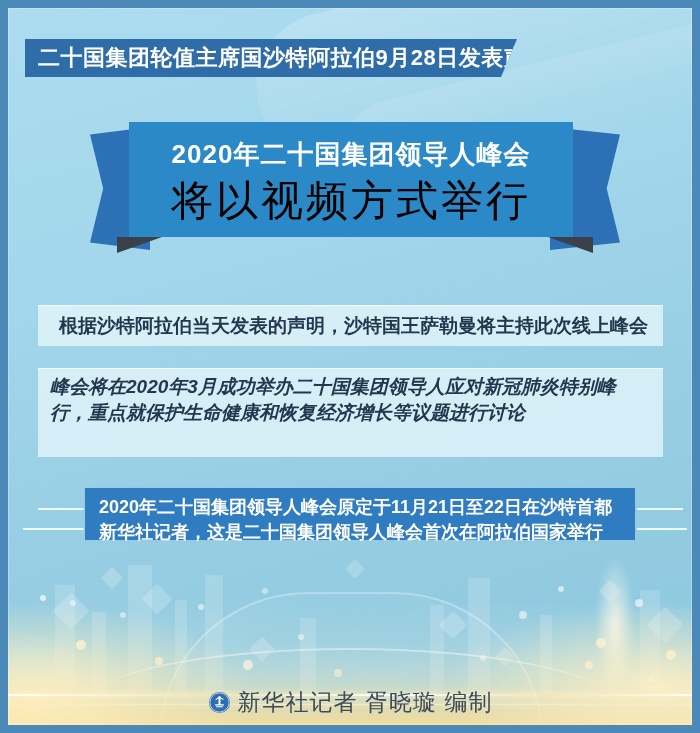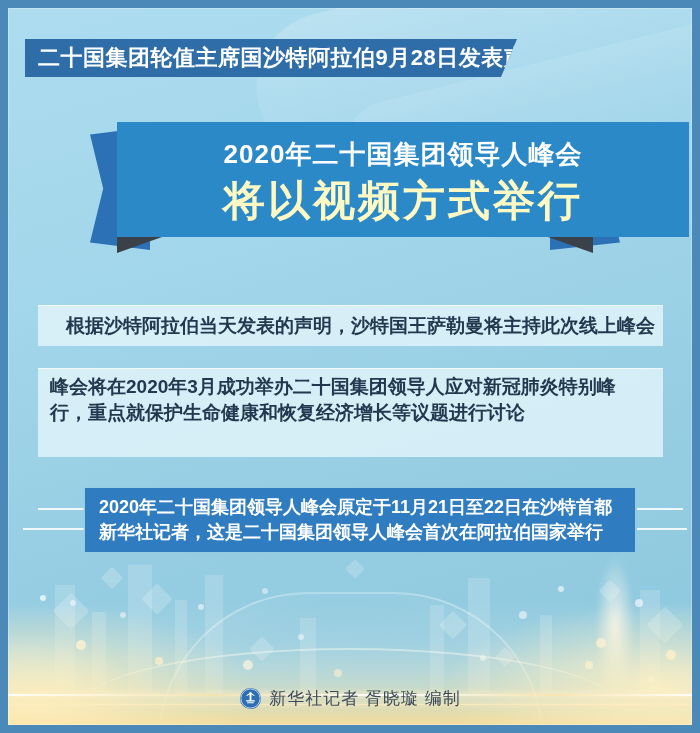--- a/index.html
+++ b/index.html
@@ -21,37 +21,37 @@
 
   
   .tail{ position:absolute; background:#2c70b6; z-index:1; }
   .tail-left{ left:90px; top:127px; width:60px; height:123px;
     clip-path:polygon(0 6%,100% 0,100% 100%,0 94%,22% 50%); }
   .tail-right{ left:550px; top:127px; width:70px; height:123px;
     clip-path:polygon(0 0,100% 6%,81% 50%,100% 94%,0 100%); }
   .fold{ position:absolute; width:45px; height:16px; background:#3b4149; top:237px; z-index:2; }
   .fold-left{ left:117px; clip-path:polygon(0 0,100% 0,0 100%); }
   .fold-right{ left:548px; clip-path:polygon(0 0,100% 0,100% 100%); }
-  .ribbon-main{ position:absolute; left:117px; top:122px; width:572px; height:115px; background:#2b89c8; z-index:3; text-align:center; }
+  .ribbon-main{ position:absolute; left:129px; top:122px; width:444px; height:115px; background:#2b89c8; z-index:3; text-align:center; }
   .ribbon-line1{ margin-top:15px; color:#fff; font-size:26px; font-weight:bold; letter-spacing:1px; white-space:nowrap; }
-  .ribbon-line2{ margin-top:1px; color:#fef9c3; font-size:42px; font-weight:bold; letter-spacing:3px; white-space:nowrap; }
+  .ribbon-line2{ margin-top:1px; color:#000000; font-size:42px; font-weight:normal; letter-spacing:3px; white-space:nowrap; }
   .date-pill{ position:absolute; left:267px; top:226px; width:166px; height:31px; background:#ffffff; border-radius:16px;
     display:flex; align-items:center; justify-content:center; z-index:5;
     color:#274a6e; font-size:20px; font-weight:bold; box-shadow:0 1px 3px rgba(50,80,105,.3); white-space:nowrap; }
 
   
   .textbox{ position:absolute; left:38px; width:625px; background:rgba(231,246,251,.78);
     border-top:1px solid rgba(255,255,255,.65); color:#22384e; font-weight:bold; font-size:19px; z-index:3; }
-  .box1{ top:305px; height:41px; display:flex; align-items:center; padding:0 28px; }
+  .box1{ top:305px; height:41px; display:flex; align-items:center; padding:0 21px; }
   .box2{ top:368px; height:89px; padding:5px 12px; }
-  .box2 .line{ line-height:26.3px; white-space:nowrap; }
+  .box2 .line{ line-height:26.3px; white-space:nowrap;font-style:italic; }
   .box1 .line{ white-space:nowrap; }
 
   
-  .box3{ position:absolute; left:85px; top:488px; width:550px; height:64px; background:#2f7cc0;
+  .box3{ position:absolute; left:85px; top:488px; width:550px; height:52px; background:#2f7cc0;
     color:#ffffff; font-weight:bold; font-size:18px; padding:7px 14px; z-index:3;
     box-shadow:0 0 0 2px rgba(150,200,230,.35); }
   .box3 .line{ line-height:25px; white-space:nowrap; }
 
   .hline{ position:absolute; height:2px; background:rgba(255,255,255,.85); z-index:2; }
 
   
   .skyline div{ position:absolute; background:rgba(255,255,255,.16); z-index:1; }
   .dome{ position:absolute; left:158px; top:592px; width:386px; height:150px; border-radius:193px 193px 0 0;
     border:2px solid rgba(255,255,255,.30); border-bottom:none;
@@ -81,21 +81,21 @@
   .gold-glow::after{ content:""; position:absolute; right:0; bottom:0; width:38%; height:100%;
     background:radial-gradient(ellipse at 88% 70%, rgba(255,240,195,.9), transparent 68%); }
   .gold-line1{ position:absolute; left:8px; right:8px; top:694px; height:2px; z-index:3;
     background:linear-gradient(90deg, rgba(255,255,255,.9), rgba(255,230,170,.7) 30%, rgba(255,255,255,.95) 55%, rgba(255,230,170,.7) 80%, rgba(255,255,255,.9));
     box-shadow:0 0 6px 1px rgba(255,240,200,.9); }
   .gold-line2{ position:absolute; left:8px; right:8px; top:704px; height:1px; z-index:3;
     background:rgba(255,236,190,.8); box-shadow:0 0 4px 1px rgba(255,236,190,.6); }
 
   
   .credit{ position:absolute; left:0; right:0; top:687px; display:flex; justify-content:center; align-items:center; gap:7px; z-index:6; }
-  .credit-text{ font-size:17px; color:#3c4b59; font-weight:500; letter-spacing:1px; white-space:nowrap; }
+  .credit-text{ font-size:23px; color:#3c4b59; font-weight:500; letter-spacing:1px; white-space:nowrap; }
   .logo-circle{ width:23px; height:23px; display:inline-flex; }
 </style>
 </head>
 <body>
 
 <div class="stage">
 
   <div class="streak s1"></div>
   <div class="streak s2"></div>
 

